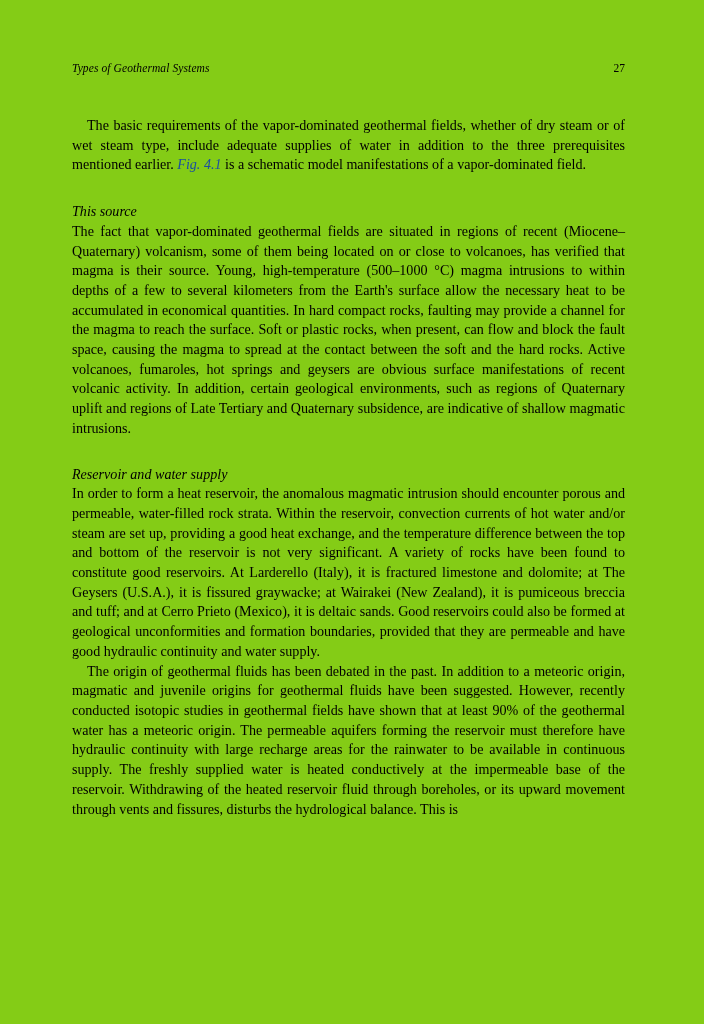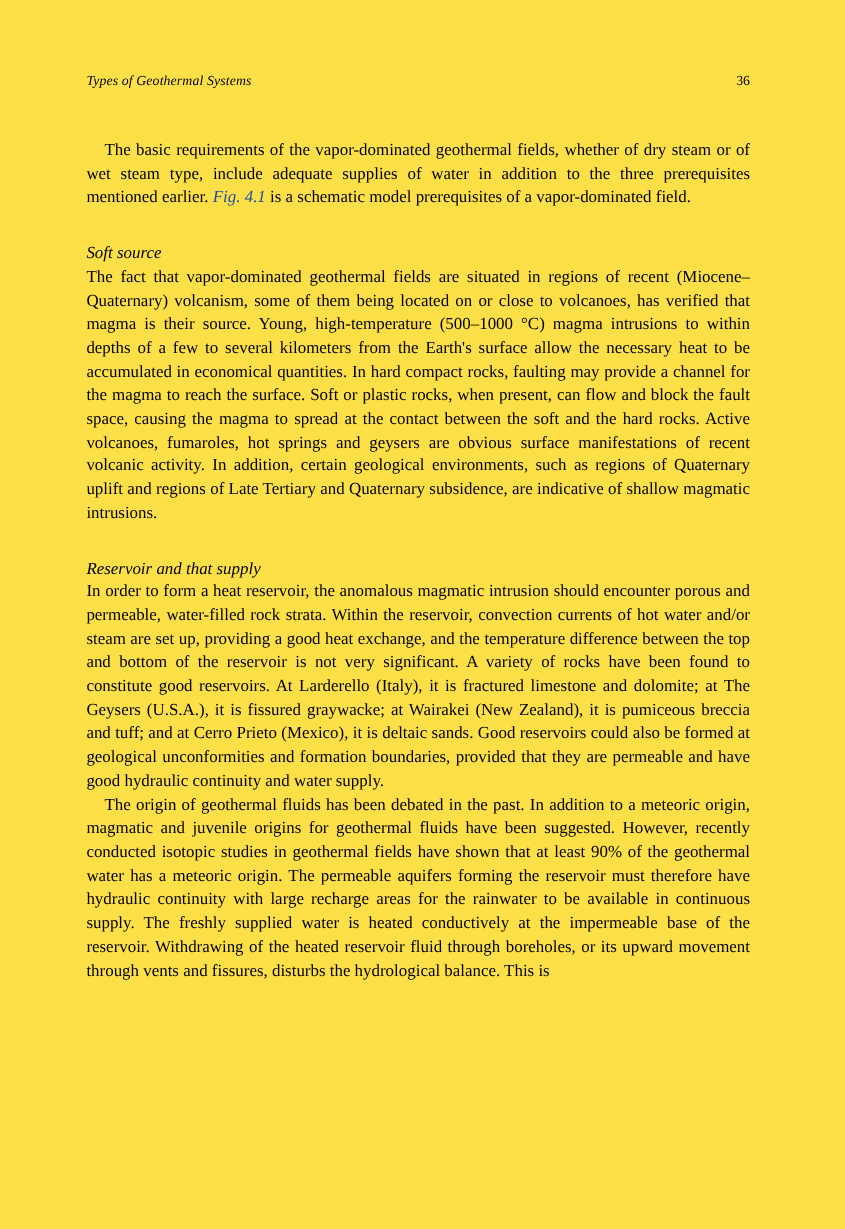--- a/index.html
+++ b/index.html
@@ -4,21 +4,21 @@
 <style>
   html, body {
     margin: 0;
     padding: 0;
     background: #b8b8b8;
   }
   .page {
     position: relative;
     width: 704px;
     height: 1024px;
-    background: #fde047;
+    background: #84cc16;
     margin: 0 auto;
     overflow: hidden;
     font-family: "Liberation Serif", serif;
     color: #000000;
   }
   .content {
     position: absolute;
     left: 72px;
     top: 62px;
     width: 553px;
@@ -63,31 +63,31 @@
   }
 </style>
 </head>
 <body>
 
 <div class="page">
   <div class="content">
 
     <div class="runhead">
       <span class="title">Types of Geothermal Systems</span>
-      <span class="folio">36</span>
+      <span class="folio">27</span>
     </div>
 
 
-    <p class="indent"><span>The basic requirements of the vapor-dominated geothermal fields, whether of dry steam or of wet steam type, include adequate supplies of water in addition to the three prerequisites mentioned earlier. </span><a class="xref" href="#">Fig. 4.1</a><span> is a schematic model prerequisites of a vapor-dominated field.</span></p>
+    <p class="indent"><span>The basic requirements of the vapor-dominated geothermal fields, whether of dry steam or of wet steam type, include adequate supplies of water in addition to the three prerequisites mentioned earlier. </span><a class="xref" href="#">Fig. 4.1</a><span> is a schematic model manifestations of a vapor-dominated field.</span></p>
 
     <div class="gap-large"></div>
 
-    <div class="sechead">Soft source</div>
+    <div class="sechead">This source</div>
     <p>The fact that vapor-dominated geothermal fields are situated in regions of recent (Miocene–Quaternary) volcanism, some of them being located on or close to volcanoes, has verified that magma is their source. Young, high-temperature (500–1000 °C) magma intrusions to within depths of a few to several kilometers from the Earth's surface allow the necessary heat to be accumulated in economical quantities. In hard compact rocks, faulting may provide a channel for the magma to reach the surface. Soft or plastic rocks, when present, can flow and block the fault space, causing the magma to spread at the contact between the soft and the hard rocks. Active volcanoes, fumaroles, hot springs and geysers are obvious surface manifestations of recent volcanic activity. In addition, certain geological environments, such as regions of Quaternary uplift and regions of Late Tertiary and Quaternary subsidence, are indicative of shallow magmatic intrusions.</p>
 
     <div class="gap-section"></div>
 
-    <div class="sechead">Reservoir and that supply</div>
+    <div class="sechead">Reservoir and water supply</div>
     <p>In order to form a heat reservoir, the anomalous magmatic intrusion should encounter porous and permeable, water-filled rock strata. Within the reservoir, convection currents of hot water and/or steam are set up, providing a good heat exchange, and the temperature difference between the top and bottom of the reservoir is not very significant. A variety of rocks have been found to constitute good reservoirs. At Larderello (Italy), it is fractured limestone and dolomite; at The Geysers (U.S.A.), it is fissured graywacke; at Wairakei (New Zealand), it is pumiceous breccia and tuff; and at Cerro Prieto (Mexico), it is deltaic sands. Good reservoirs could also be formed at geological unconformities and formation boundaries, provided that they are permeable and have good hydraulic continuity and water supply.</p>
     <p class="indent">The origin of geothermal fluids has been debated in the past. In addition to a meteoric origin, magmatic and juvenile origins for geothermal fluids have been suggested. However, recently conducted isotopic studies in geothermal fields have shown that at least 90% of the geothermal water has a meteoric origin. The permeable aquifers forming the reservoir must therefore have hydraulic continuity with large recharge areas for the rainwater to be available in continuous supply. The freshly supplied water is heated conductively at the impermeable base of the reservoir. Withdrawing of the heated reservoir fluid through boreholes, or its upward movement through vents and fissures, disturbs the hydrological balance. This is</p>
 
   </div>
 </div>
 
 </body></html>

